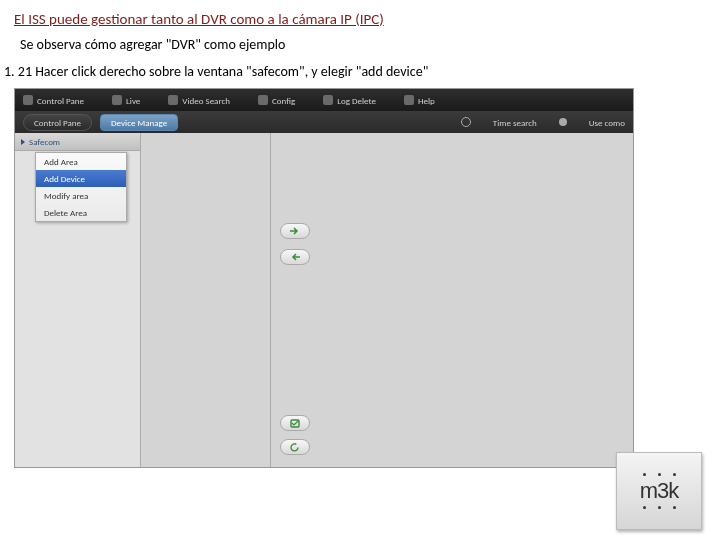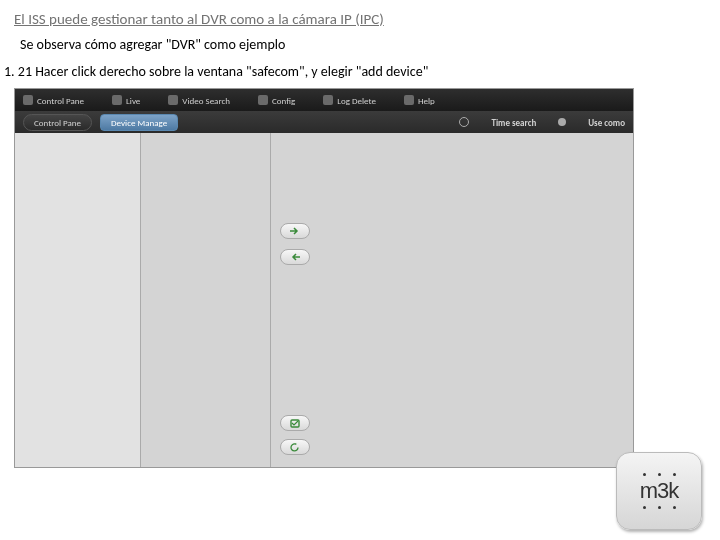--- a/index.html
+++ b/index.html
@@ -1,50 +1,50 @@
 <!DOCTYPE html>
 <html><head>
 <meta charset="utf-8">
 <style>
   * { box-sizing: border-box; margin: 0; padding: 0; }
   body { font-family: Calibri, Arial, sans-serif; width: 720px; height: 540px; background: #fff; position: relative; }
-  .doc-title { font-size: 15px; text-decoration: underline; margin: 10px 0 8px 14px; color: #737373; }
+  .doc-title { font-size: 15px; text-decoration: underline; margin: 10px 0 8px 14px; color: #7f1d1d; }
   .doc-sub { font-size: 14px; margin: 0 0 10px 20px; color: #000; }
   .doc-step { font-size: 14px; margin: 0 0 8px 4px; color: #000; }
 
   .app { position: relative; margin: 0 0 0 14px; width: 620px; height: 380px; border: 1px solid #999; background: #c4b5fd; overflow: hidden; }
   .menubar { height: 22px; background: linear-gradient(to bottom,#2e2e2e,#1a1a1a); display: flex; align-items: center; padding: 0 8px; gap: 28px; color: #cfcfcf; font-size: 9px; }
   .menubar .mitem { display: flex; align-items: center; gap: 4px; cursor: pointer; }
   .mitem .micon { width: 10px; height: 10px; background: #6a6a6a; border-radius: 2px; }
   .submenubar { height: 22px; background: linear-gradient(to bottom,#3b3b3b,#2a2a2a); display: flex; align-items: center; justify-content: space-between; padding: 0 8px; font-size: 9px; color: #d0d0d0; }
   .subleft { display: flex; align-items: center; gap: 8px; }
   .chipa { padding: 2px 10px; border-radius: 10px; background: linear-gradient(to bottom,#444,#2a2a2a); border: 1px solid #555; }
   .chipb { padding: 2px 10px; border-radius: 4px; background: linear-gradient(to bottom,#7da3c8,#4e7aa3); border: 1px solid #5a88b0; color: #fff; }
-  .subright { display: flex; align-items: center; gap: 22px; font-weight: bold; }
+  .subright { display: flex; align-items: center; gap: 22px; }
   .clock { width: 10px; height: 10px; border: 1px solid #aaa; border-radius: 50%; }
   .user-ico { width: 8px; height: 8px; background: #aaa; border-radius: 50%; }
 
   .workspace { display: flex; height: calc(100% - 44px); background: #d4d4d4; }
   .sidepanel { width: 126px; background: #e2e2e2; border-right: 1px solid #aaa; position: relative; }
   .sideheader { height: 18px; background: linear-gradient(to bottom,#d9d9d9,#c0c0c0); border-bottom: 1px solid #aaa; display: flex; align-items: center; padding-left: 6px; font-size: 9px; color: #2a4f80; }
   .sideheader::before { content:''; display:inline-block; width:0; height:0; margin-right:4px; border-top:3px solid transparent; border-bottom:3px solid transparent; border-left:4px solid #2a4f80; }
 
   .ctxmenu { position: absolute; top: 19px; left: 20px; width: 92px; background: linear-gradient(to bottom,#fafafa,#eaeaea); border: 1px solid #aaa; font-size: 9px; color: #333; box-shadow: 1px 1px 3px rgba(0,0,0,0.3); }
   .ctxitem { padding: 3px 8px; white-space: nowrap; }
   .ctxitem.hl { background: linear-gradient(to bottom,#4a7bd0,#2c5fb8); color: #fff; }
 
   .centerpanel { width: 130px; background: #d4d4d4; border-right: 1px solid #aaa; }
   .midgap { width: 48px; position: relative; display: flex; flex-direction: column; align-items: center; padding-top: 90px; gap: 10px; }
   .midgap2 { position: absolute; bottom: 12px; left: 0; width: 100%; display: flex; flex-direction: column; align-items: center; gap: 8px; }
   .pillbtn { width: 30px; height: 16px; border-radius: 9px; background: linear-gradient(to bottom,#f7f7f7,#d9d9d9); border: 1px solid #aaa; display: flex; align-items: center; justify-content: center; cursor: pointer; }
   .pillbtn svg { display: block; }
 
   .rightpanel { flex: 1; background: #d4d4d4; }
 
-  .logo { position: absolute; right: 18px; bottom: 10px; width: 86px; height: 78px; background: linear-gradient(to bottom,#f4f4f4,#d6d6d6); border: 1px solid #bbb; border-radius: 14px; display: flex; align-items: center; justify-content: center; flex-direction: column; font-family: 'Segoe UI', Arial, sans-serif; box-shadow: 1px 2px 3px rgba(0,0,0,0.3); }
+  .logo { position: absolute; right: 18px; bottom: 10px; width: 86px; height: 78px; background: linear-gradient(to bottom,#f4f4f4,#d6d6d6); border: 1px solid #bbb; border-radius: 0; display: flex; align-items: center; justify-content: center; flex-direction: column; font-family: 'Segoe UI', Arial, sans-serif; box-shadow: 1px 2px 3px rgba(0,0,0,0.3); }
   .logo .dotsrow { display: flex; gap: 12px; margin-bottom: 2px; }
   .logo .dotsrow .d { width:3px; height:3px; background:#333; border-radius:50%; }
   .logo .brand { font-size: 22px; font-weight: 300; color: #333; letter-spacing: -1px; }
 </style>
 </head>
 <body>
 
 <div class="doc-title">El ISS puede gestionar tanto al DVR como a la cámara IP (IPC)</div>
 <div class="doc-sub">Se observa cómo agregar "DVR" como ejemplo</div>
 <div class="doc-step">1. 21 Hacer click derecho sobre la ventana "safecom", y elegir "add device"</div>
@@ -86,20 +86,27 @@
     <div class="subright">
       <span class="clock"></span>
       <span>Time search</span>
       <span class="user-ico"></span>
       <span>Use como</span>
     </div>
   </div>
 
   <div class="workspace">
     <div class="sidepanel">
+      <div class="sideheader">Safecom</div>
+      <div class="ctxmenu">
+        <div class="ctxitem">Add Area</div>
+        <div class="ctxitem hl">Add Device</div>
+        <div class="ctxitem">Modify area</div>
+        <div class="ctxitem">Delete Area</div>
+      </div>
     </div>
 
     <div class="centerpanel"></div>
 
     <div class="midgap">
       <div class="pillbtn">
         <svg width="10" height="8" viewBox="0 0 10 8">
             <path d="M0 4 L6 4 M4 1 L7 4 L4 7" stroke="#3a8a3a" stroke-width="1.5" fill="none"></path>
           </svg>
       </div>

